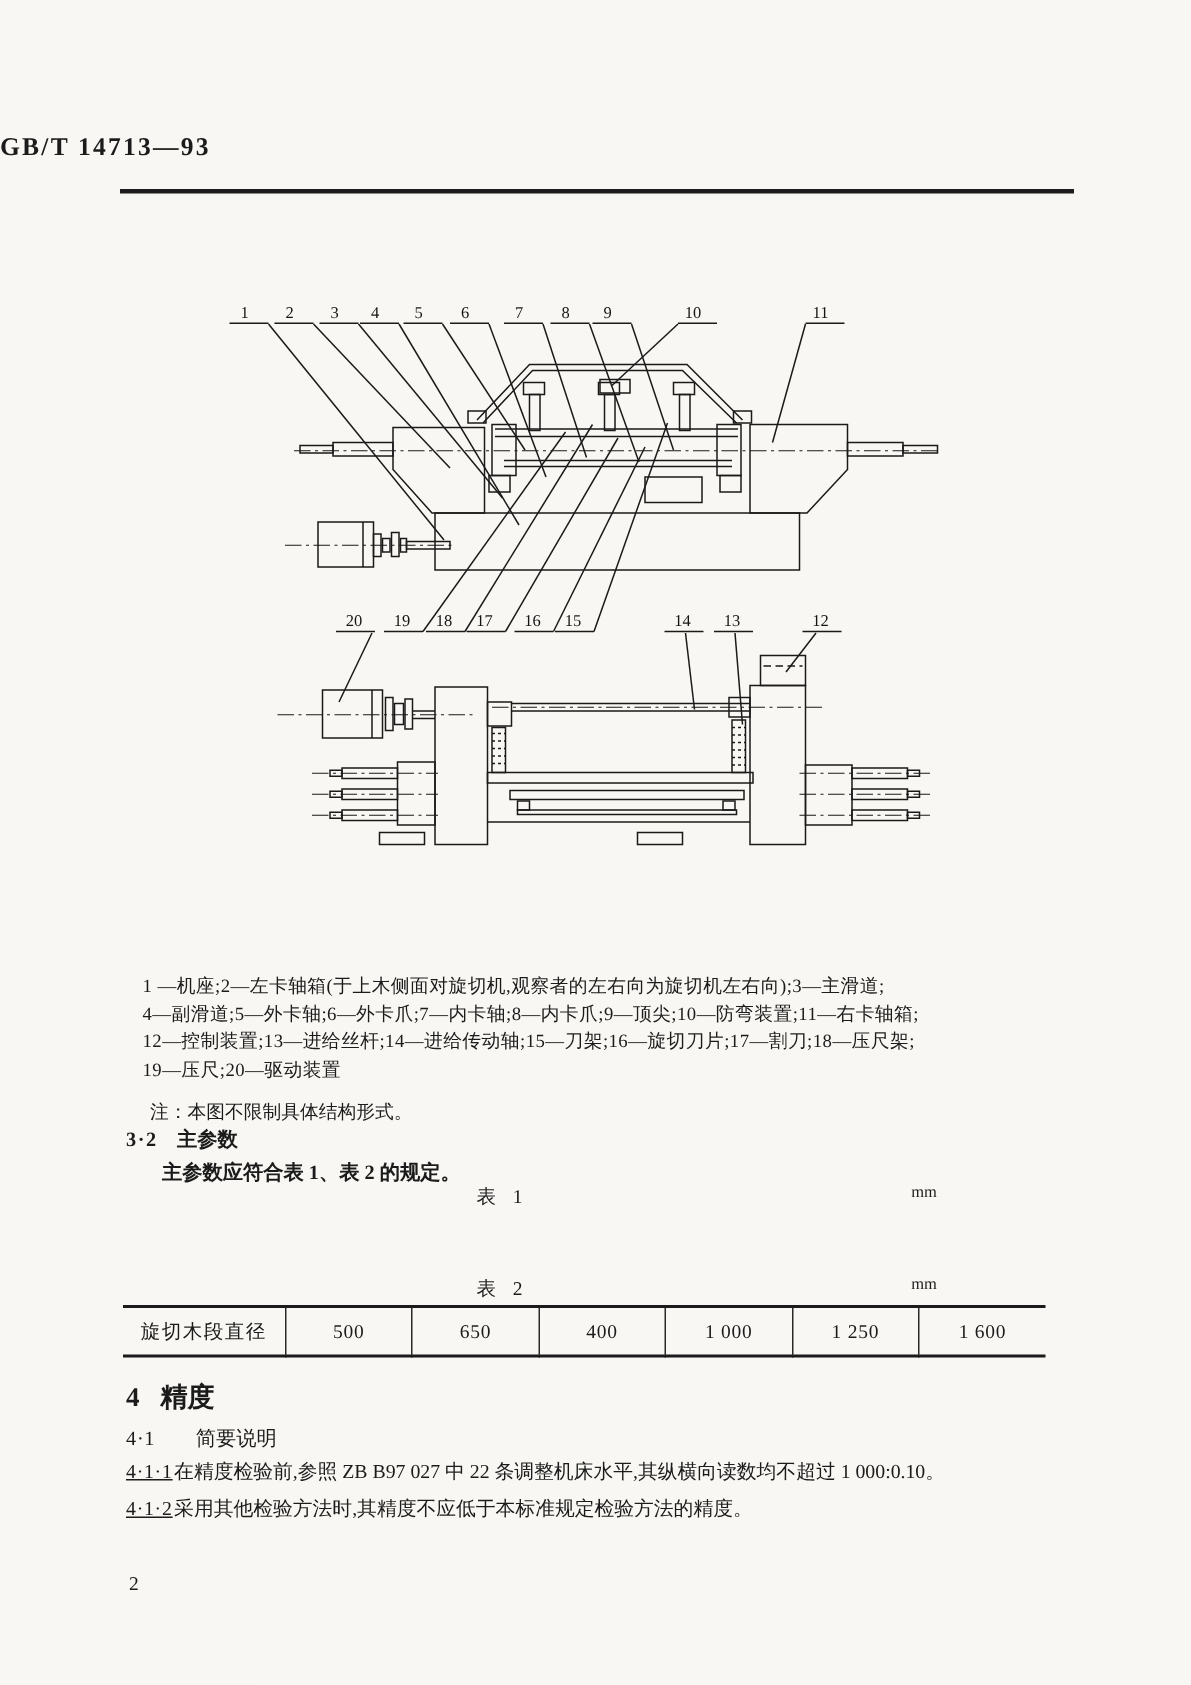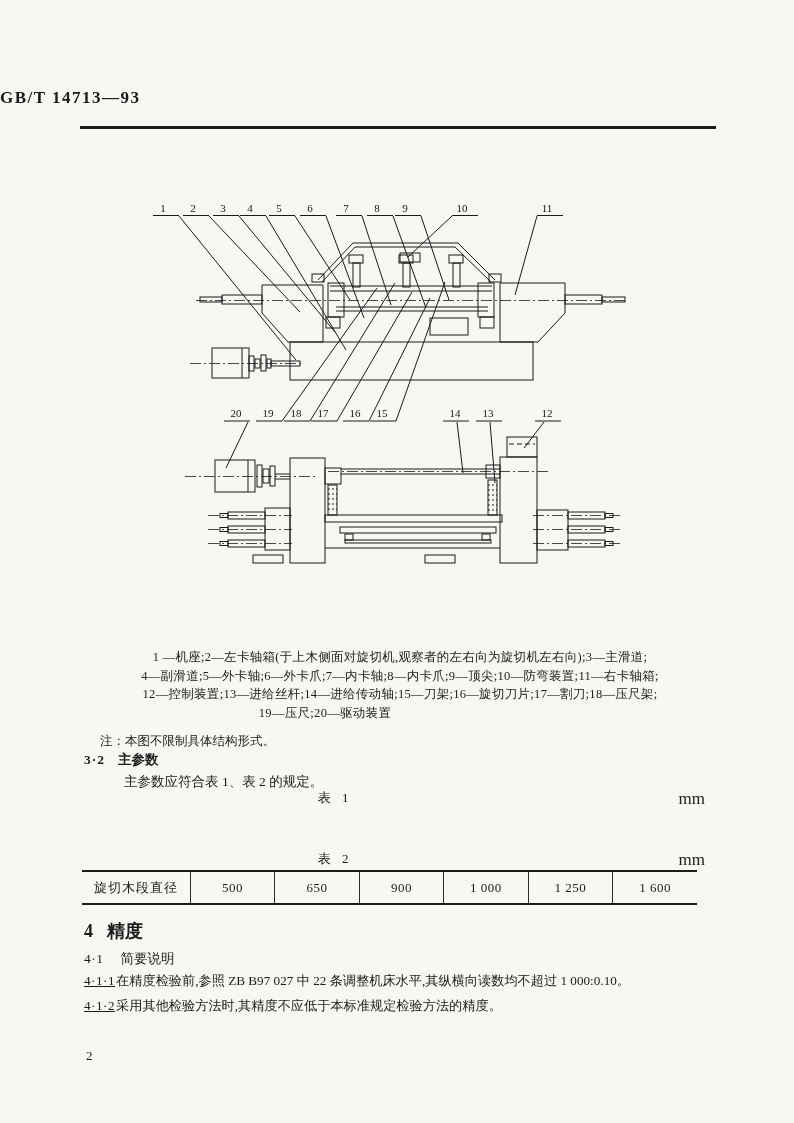--- a/index.html
+++ b/index.html
@@ -16,47 +16,47 @@
     background:#f8f7f3;
   }
   .abs{position:absolute;}
   .doc-title{
     width:100%;text-align:left;top:88px;left:0;
     font-size:17px;font-weight:bold;letter-spacing:1.5px;
   }
   .head-rule{left:80px;top:126px;width:636px;height:2.5px;background:#1c1c1c;}
   .caption{
     left:95px;top:648px;width:610px;
-    font-size:12.5px;line-height:18.6px;text-align:center;
+    font-size:12.5px;line-height:18.6px;text-align:left;
     letter-spacing:0.3px;
   }
   .caption .last{padding-right:150px;}
   .note{left:100px;top:733px;font-size:12.5px;}
   .h32{left:84px;top:751px;font-size:13.5px;font-weight:bold;}
   .h32 .num{margin-right:13px;letter-spacing:1px;margin-top:32px;}
-  .p32{left:124px;top:773px;font-size:13.5px;}
+  .p32{left:108px;top:773px;font-size:13.5px;font-weight:bold;}
   .tbl-cap{font-size:13px;}
   .tbl-cap .cap-c{position:absolute;left:300px;width:70px;text-align:center;letter-spacing:4px;}
-  .tbl-cap .cap-u{position:absolute;left:657px;width:48px;text-align:right;font-size:17px;}
+  .tbl-cap .cap-u{position:absolute;left:592px;width:48px;text-align:center;font-size:11px;}
   table.gb{
     position:absolute;left:82px;width:615px;
     border-collapse:collapse;table-layout:fixed;
     border-top:2.2px solid #1b1b1b;border-bottom:2.2px solid #1b1b1b;
     font-size:13px;
   }
   table.gb td{
     text-align:center;padding:0;height:31px;
     border-left:1.2px solid #2a2a2a;
     letter-spacing:0.5px;
   }
   table.gb td:first-child{border-left:none;letter-spacing:1px;}
   .h4{left:84px;top:919px;font-size:18px;font-weight:bold;}
   .h4 .num{margin-right:14px;}
   .h41{left:84px;top:950px;font-size:13.5px;}
-  .h41 .num{margin-right:17px;letter-spacing:0.5px;}
+  .h41 .num{margin-right:27px;letter-spacing:0.5px;}
   .clause{left:84px;top:0;width:645px;font-size:13.2px;white-space:nowrap;}
   .clause .num{margin-right:1px;letter-spacing:0.5px;text-decoration:underline;}
   .pagenum{left:86px;top:1048px;font-size:13px;}
   svg text{font-family:"Liberation Serif","DejaVu Serif",serif;font-size:11px;fill:#151515;}
   .fig{left:78px;top:195px;}
 </style>
 </head>
 <body>
 
 <div class="page">
@@ -253,21 +253,21 @@
         <col style="width:13.73%">
         <col style="width:13.73%">
         <col style="width:13.73%">
         <col style="width:13.73%">
       </colgroup>
     <tbody>
         <tr>
       <td>旋切木段直径</td>
       <td>500</td>
       <td>650</td>
-      <td>900</td>
+      <td>400</td>
       <td>1 000</td>
       <td>1 250</td>
       <td>1 600</td>
     </tr>
   </tbody>
     </table>
 
   <div class="abs h4">
     <span class="num">4</span><span>精度</span>
   </div>

